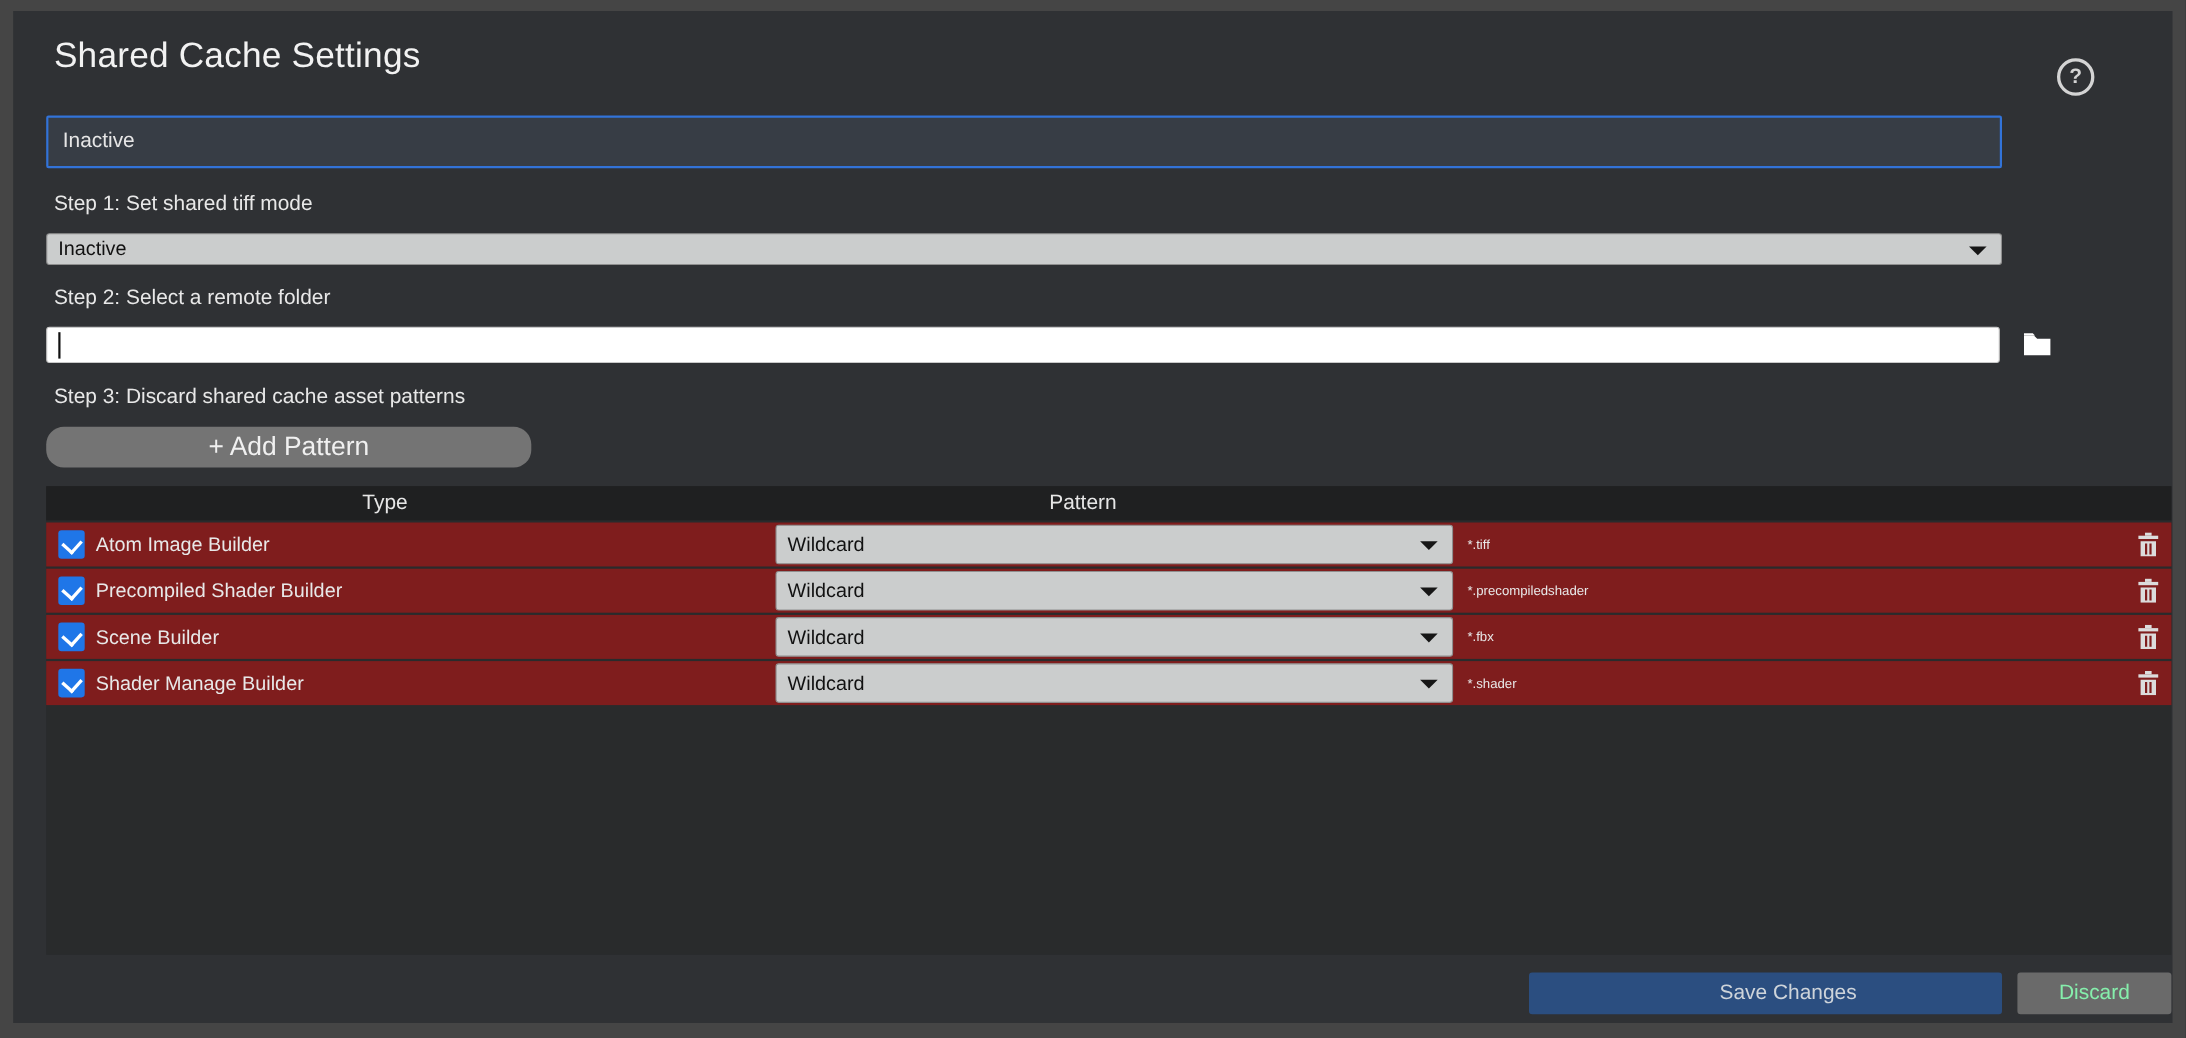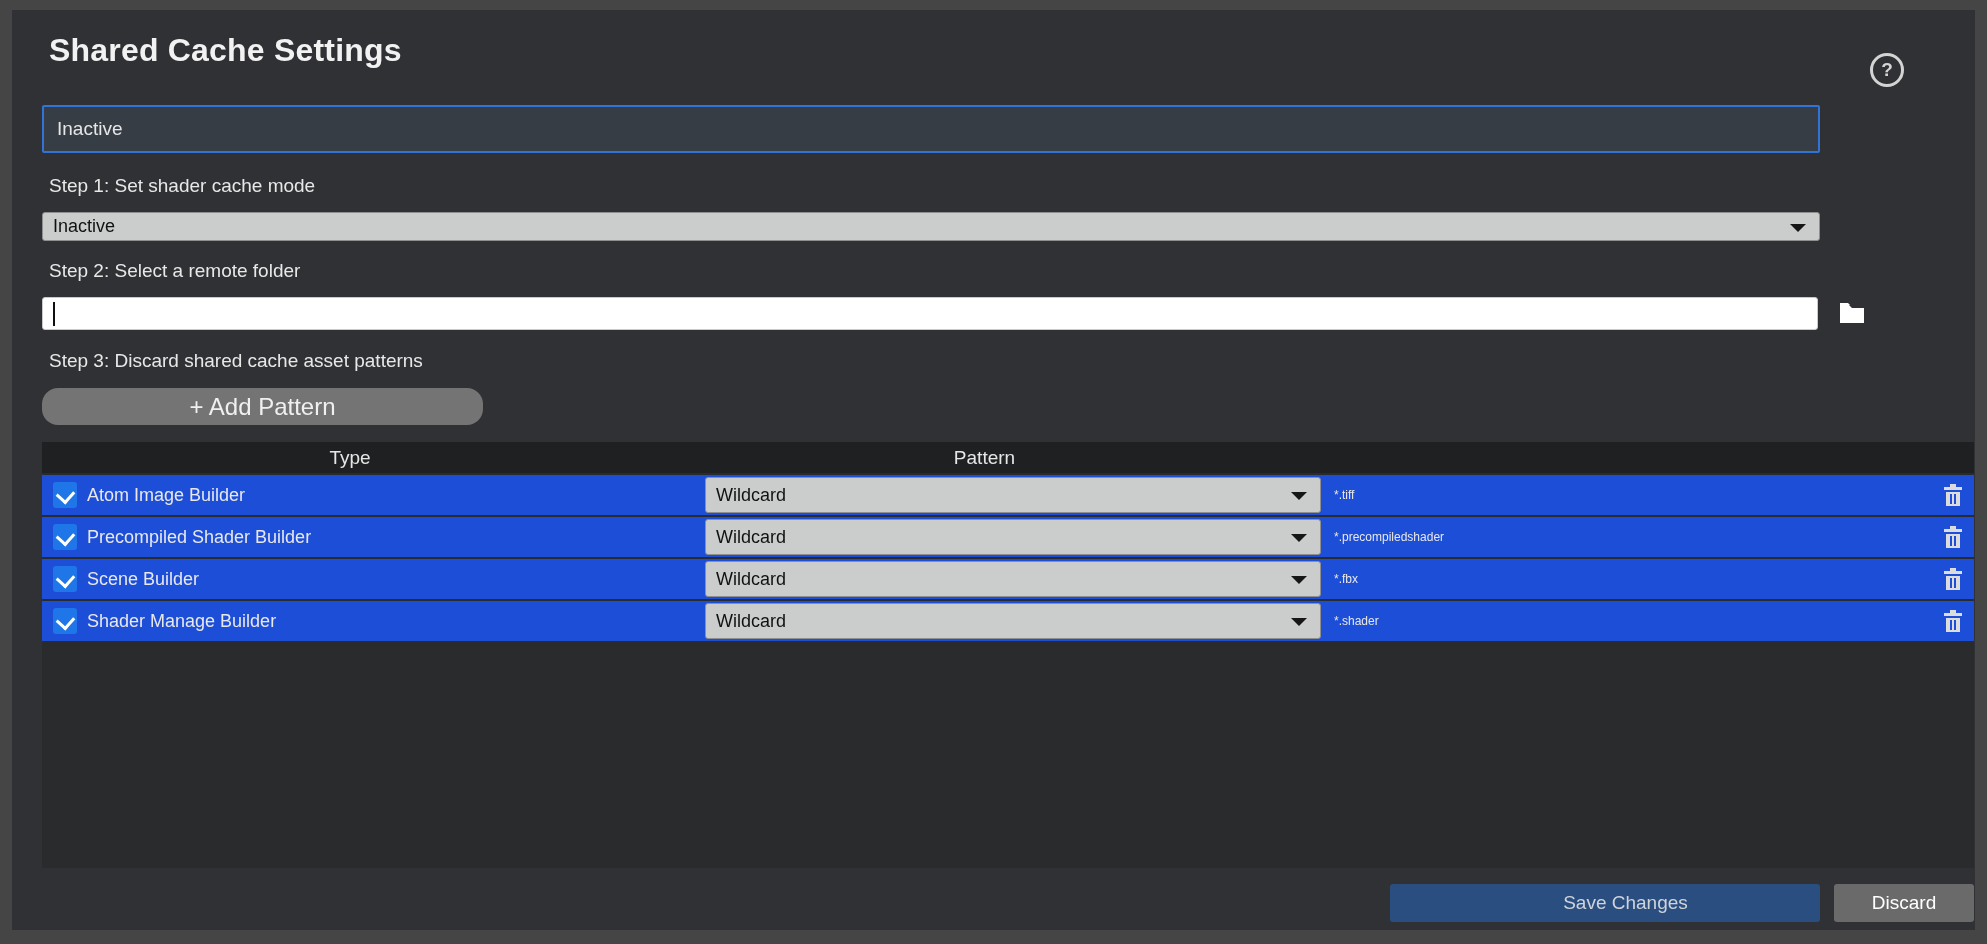--- a/index.html
+++ b/index.html
@@ -11,21 +11,21 @@
     position:relative;
   }
   .page{position:absolute;left:0;top:0;width:1987px;height:944px;}
   .panel{
     position:absolute;left:12px;top:10px;width:1963px;height:920px;
     background:#2f3134;
   }
   
   .title{
     position:absolute;left:37px;top:22px;
-    font-size:32px;font-weight:700;color:#f2f2f2;letter-spacing:.2px;
+    font-size:32px;font-weight:400;color:#f2f2f2;letter-spacing:.2px;
   }
   .help{
     position:absolute;left:1858px;top:43px;width:34px;height:34px;
     border:3px solid #d4d4d4;border-radius:50%;
     box-sizing:border-box;
     display:flex;align-items:center;justify-content:center;
     color:#d4d4d4;font-size:19px;font-weight:700;
     cursor:pointer;
   }
   
@@ -96,21 +96,21 @@
   }
   .th{
     display:flex;align-items:center;justify-content:center;
     color:#e6e6e6;font-size:19px;
   }
   .th-name{width:663px;}
   .th-type{width:616px;}
   .th-pattern{width:653px;}
   .row{
     position:absolute;left:0;width:1932px;height:40px;
-    background:#1d4ed8;
+    background:#7f1d1d;
   }
   .row1{top:33px;}
   .row2{top:75px;}
   .row3{top:117px;}
   .row4{top:159px;}
   .checkbox{
     position:absolute;left:11px;top:7px;width:24px;height:26px;
     background:#1f76e8;border-radius:3px;cursor:pointer;
   }
   .checkbox[data-checked="true"]::after{
@@ -142,42 +142,42 @@
     position:absolute;left:1378px;top:874px;width:430px;height:38px;
     background:#2b4e80;border:none;border-radius:3px;
     color:#ced4da;font-size:19px;font-family:inherit;
     display:flex;align-items:center;justify-content:center;
     cursor:pointer;
     padding-left:47px;
   }
   .discard-btn{
     position:absolute;left:1822px;top:874px;width:140px;height:38px;
     background:#6a6a6a;border:none;border-radius:3px;
-    color:#ffffff;font-size:19px;font-family:inherit;
+    color:#86efac;font-size:19px;font-family:inherit;
     display:flex;align-items:center;justify-content:center;
     cursor:default;
   }
 </style>
 </head>
 <body>
 
 <div class="page">
   <div class="panel">
 
     <div class="title">Shared Cache Settings</div>
 
     <div class="help">
       <span>?</span>
     </div>
 
     <div class="mode-box">
       <span>Inactive</span>
     </div>
 
-    <div class="step-label step1-label">Step 1: Set shader cache mode</div>
+    <div class="step-label step1-label">Step 1: Set shared tiff mode</div>
 
     <div class="dropdown mode-select">
       <span>Inactive</span>
       <span class="arrow"></span>
     </div>
 
     <div class="step-label step2-label">Step 2: Select a remote folder</div>
 
     <div class="remote-input">
       <div class="text-cursor"></div>

